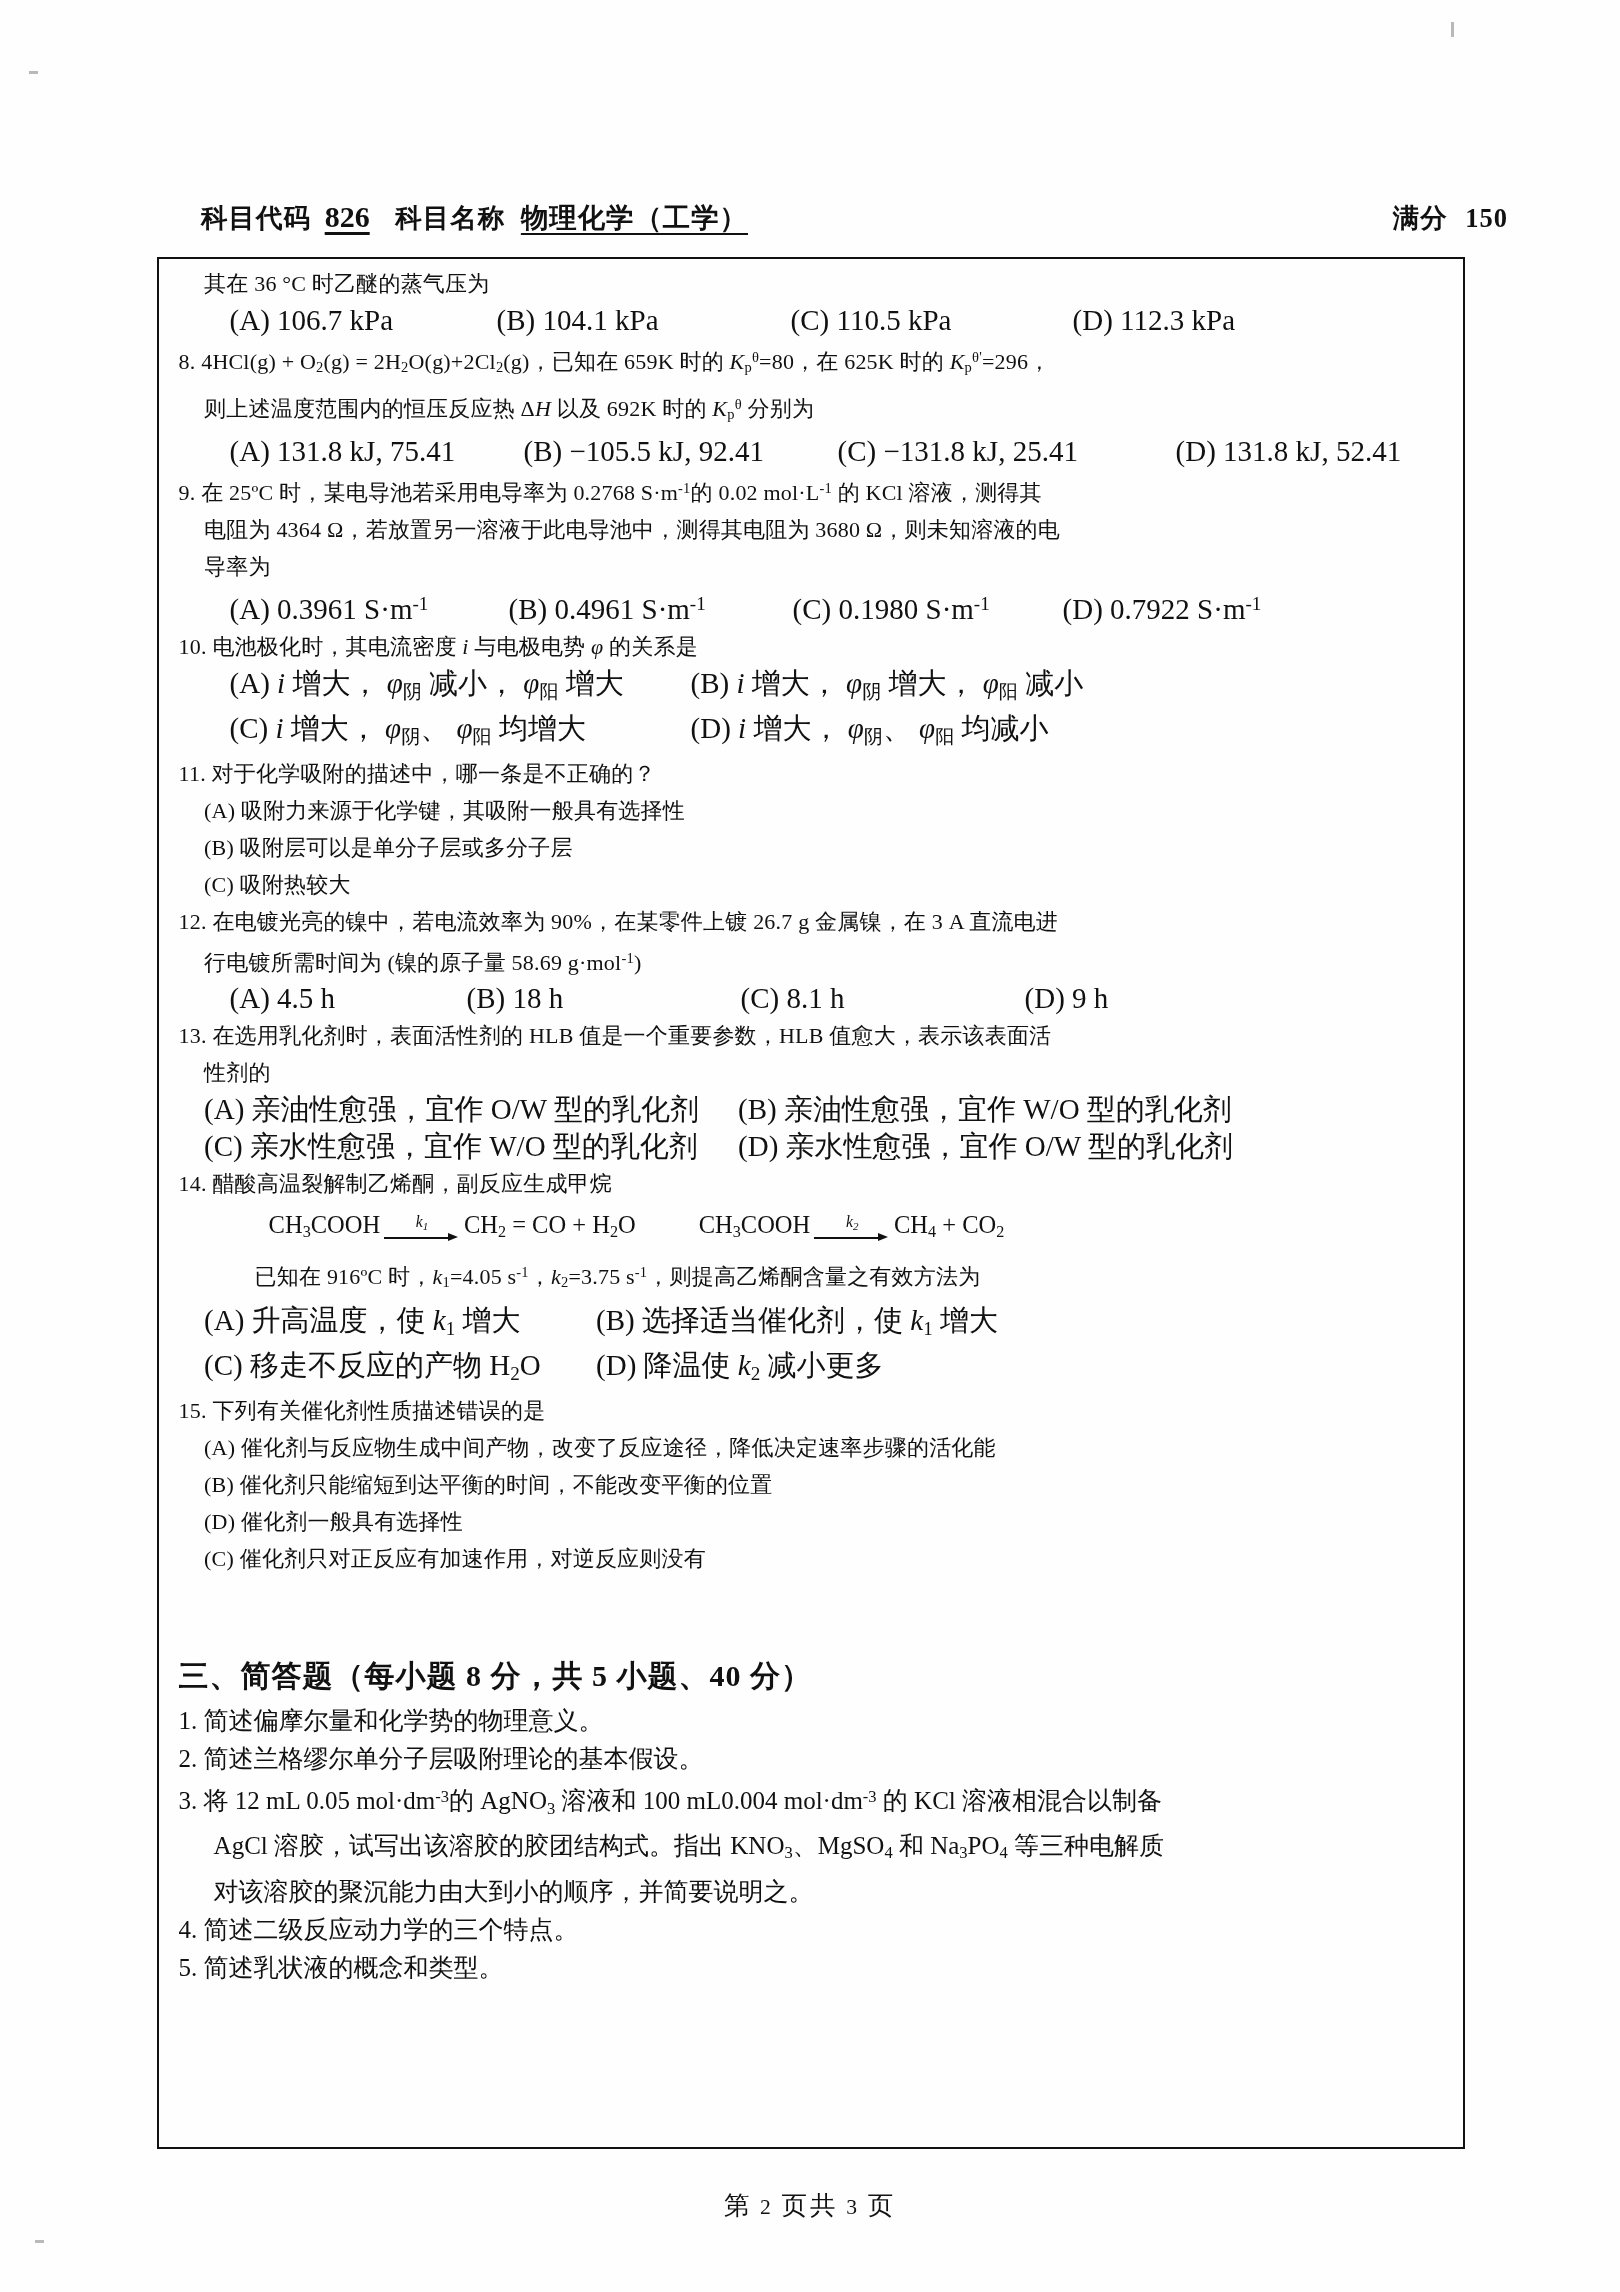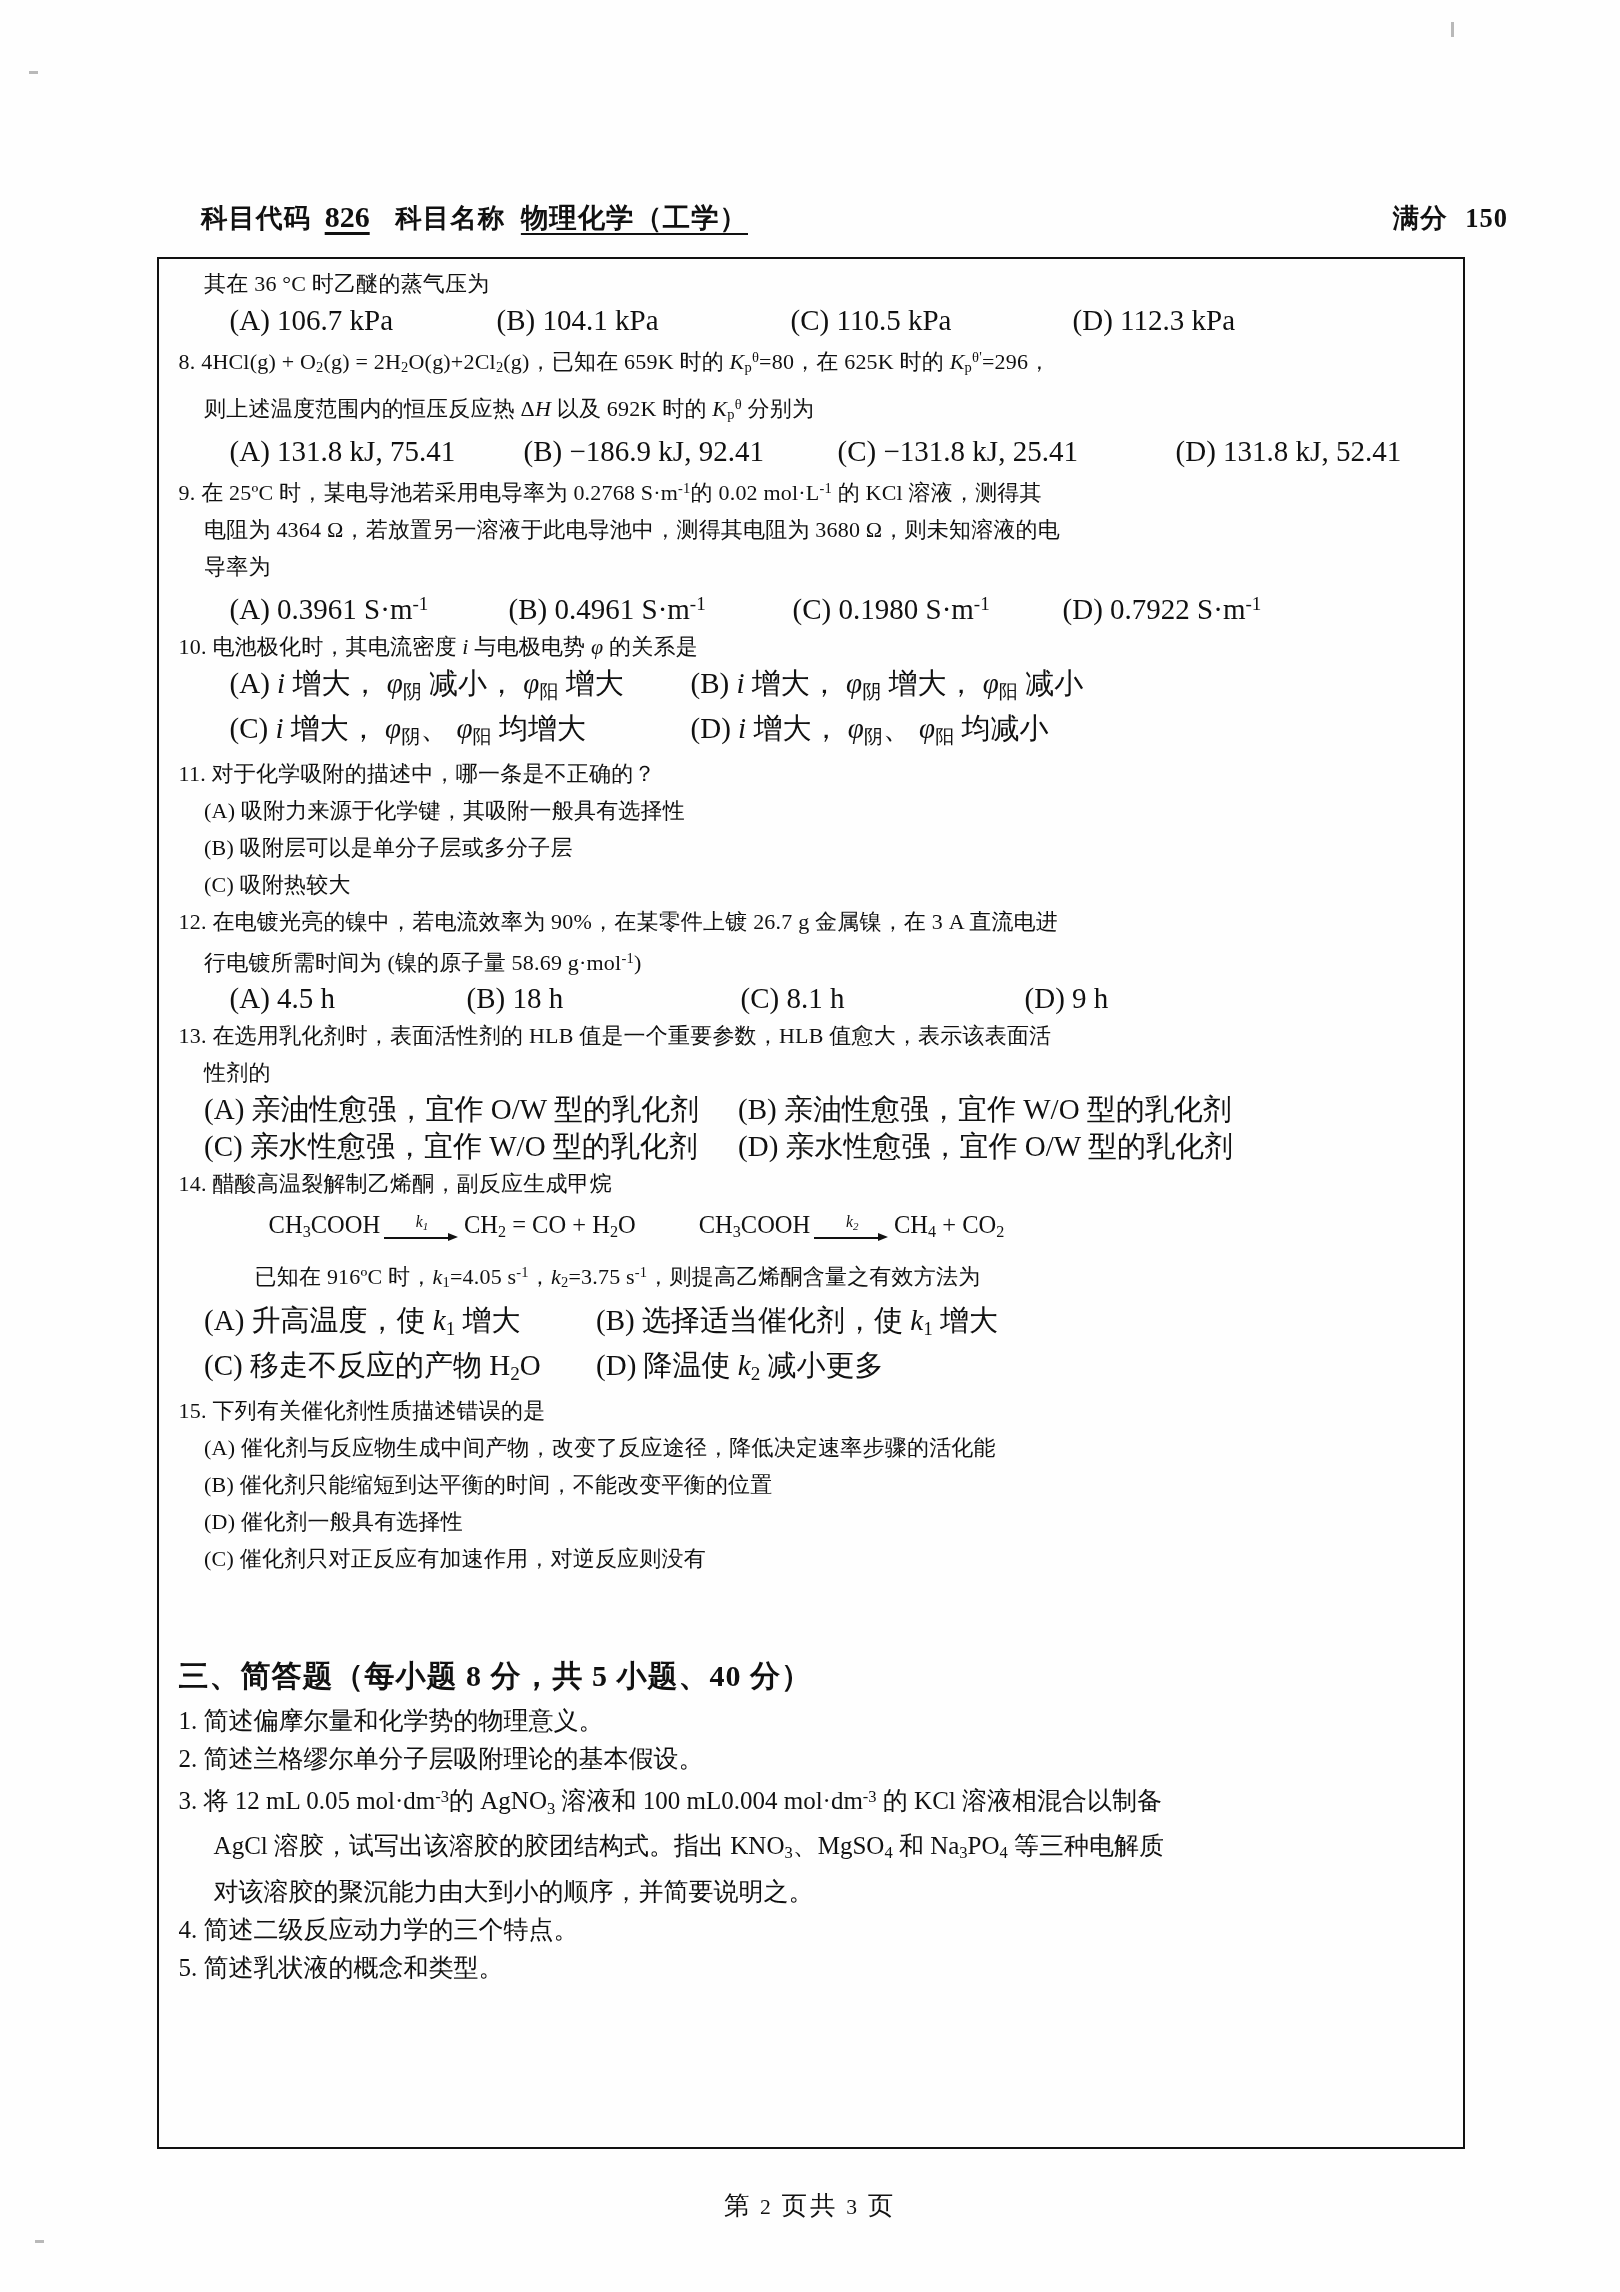--- a/index.html
+++ b/index.html
@@ -218,21 +218,21 @@
 
     <div class="line">
       <span>8.</span>
       4HCl(g) + O<sub>2</sub>(g) = 2H<sub>2</sub>O(g)+2Cl<sub>2</sub>(g)，已知在 659K 时的 <i>K</i><sub>p</sub><sup>θ</sup>=80，在 625K 时的 <i>K</i><sub>p</sub><sup>θ'</sup>=296，
     </div>
     <div class="line indent1">
       则上述温度范围内的恒压反应热 Δ<i>H</i> 以及 692K 时的 <i>K</i><sub>p</sub><sup>θ</sup> 分别为
     </div>
     <div class="opt-row indent2">
       <span class="opt" style="width:294px">(A) 131.8 kJ, 75.41</span>
-      <span class="opt" style="width:314px">(B) −186.9 kJ, 92.41</span>
+      <span class="opt" style="width:314px">(B) −105.5 kJ, 92.41</span>
       <span class="opt" style="width:338px">(C) −131.8 kJ, 25.41</span>
       <span class="opt">(D) 131.8 kJ, 52.41</span>
     </div>
 
     <div class="line">
       <span>9.</span>
       在 25ºC 时，某电导池若采用电导率为 0.2768 S·m<sup>-1</sup>的 0.02 mol·L<sup>-1</sup> 的 KCl 溶液，测得其
     </div>
     <div class="line indent1">电阻为 4364 Ω，若放置另一溶液于此电导池中，测得其电阻为 3680 Ω，则未知溶液的电</div>
     <div class="line indent1">导率为</div>

